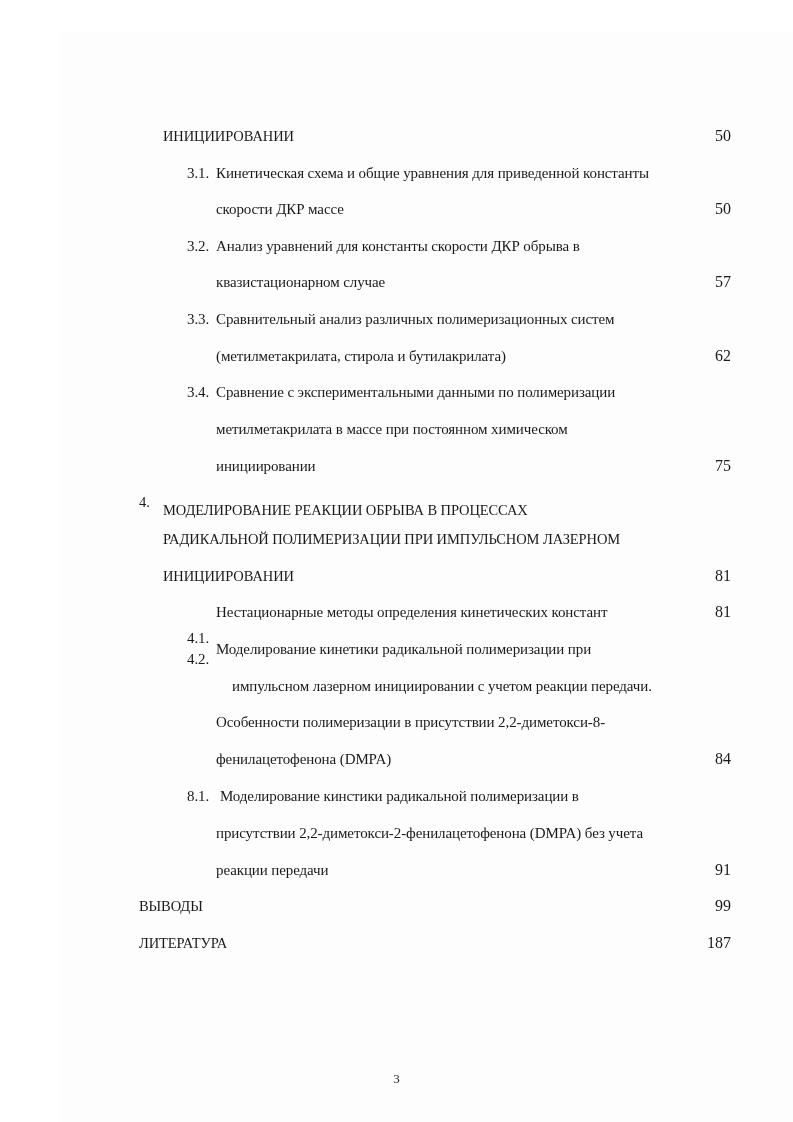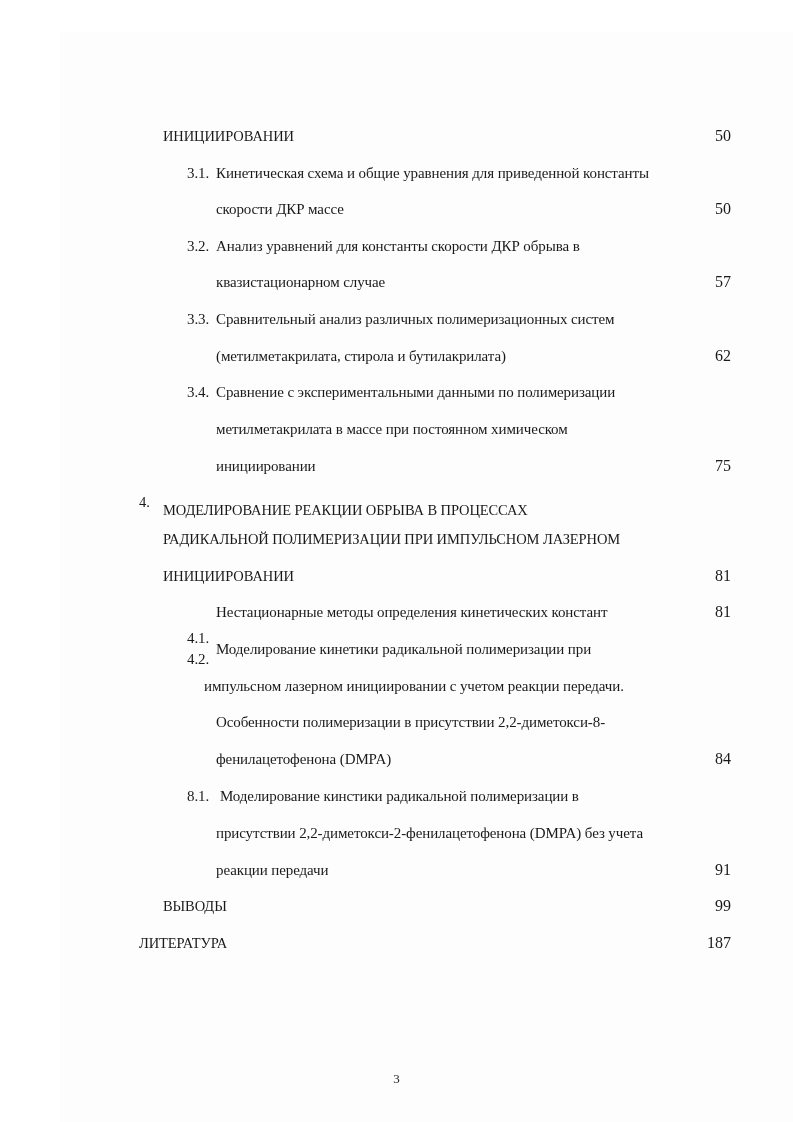--- a/index.html
+++ b/index.html
@@ -93,32 +93,32 @@
   <div class="line caps" style="left:163px; top:528px;">РАДИКАЛЬНОЙ ПОЛИМЕРИЗАЦИИ ПРИ ИМПУЛЬСНОМ ЛАЗЕРНОМ</div>
   <div class="line caps" style="left:163px; top:565px;">ИНИЦИИРОВАНИИ</div>
   <div class="num" style="top:565px;">81</div>
 
   <div class="line" style="left:187px; top:627px;text-align:center;">4.1.</div>
   <div class="line" style="left:216px; top:601px;">Нестационарные методы определения кинетических констант</div>
   <div class="num" style="top:601px;">81</div>
 
   <div class="line" style="left:187px; top:638px;margin-top:10px;">4.2.</div>
   <div class="line" style="left:216px; top:638px;">Моделирование кинетики радикальной полимеризации при</div>
-  <div class="line" style="left:204px; top:675px;font-family:Liberation Serif, serif;">импульсном лазерном инициировании с учетом реакции передачи.</div>
+  <div class="line" style="left:232px; top:675px;font-family:Liberation Serif, serif;">импульсном лазерном инициировании с учетом реакции передачи.</div>
   <div class="line" style="left:216px; top:711px;">Особенности полимеризации в присутствии 2,2-диметокси-8-</div>
   <div class="line" style="left:216px; top:748px;">фенилацетофенона (DMPA)</div>
   <div class="num" style="top:748px;">84</div>
 
   <div class="line" style="left:187px; top:785px;">8.1.</div>
   <div class="line" style="left:220px; top:785px;">Моделирование кинстики радикальной полимеризации в</div>
   <div class="line" style="left:216px; top:822px;">присутствии 2,2-диметокси-2-фенилацетофенона (DMPA) без учета</div>
   <div class="line" style="left:216px; top:859px;">реакции передачи</div>
   <div class="num" style="top:859px;">91</div>
 
-  <div class="line caps" style="left:139px; top:895px;margin-left:24px;">ВЫВОДЫ</div>
+  <div class="line caps" style="left:139px; top:895px;">ВЫВОДЫ</div>
   <div class="num" style="top:895px;">99</div>
 
   <div class="line caps" style="left:139px; top:932px;">ЛИТЕРАТУРА</div>
   <div class="num" style="top:932px;">187</div>
 
 </div>
 
 <div class="page-number">3</div>
 
 </body></html>

